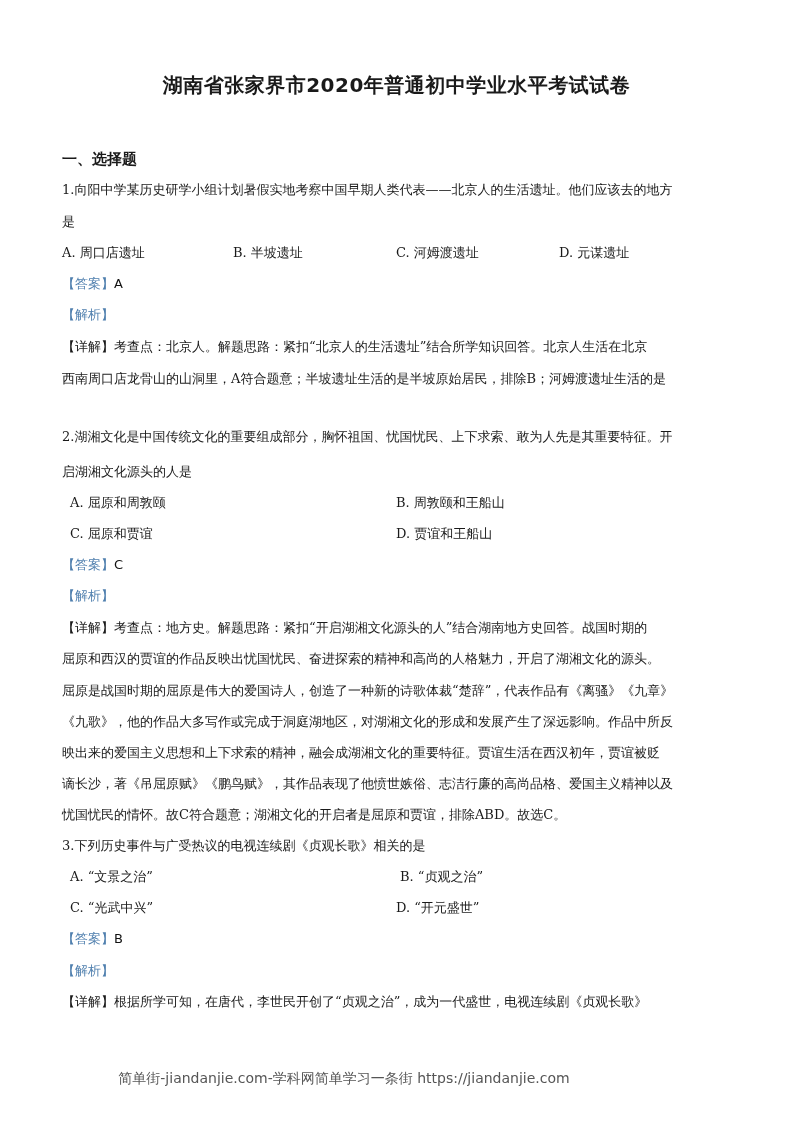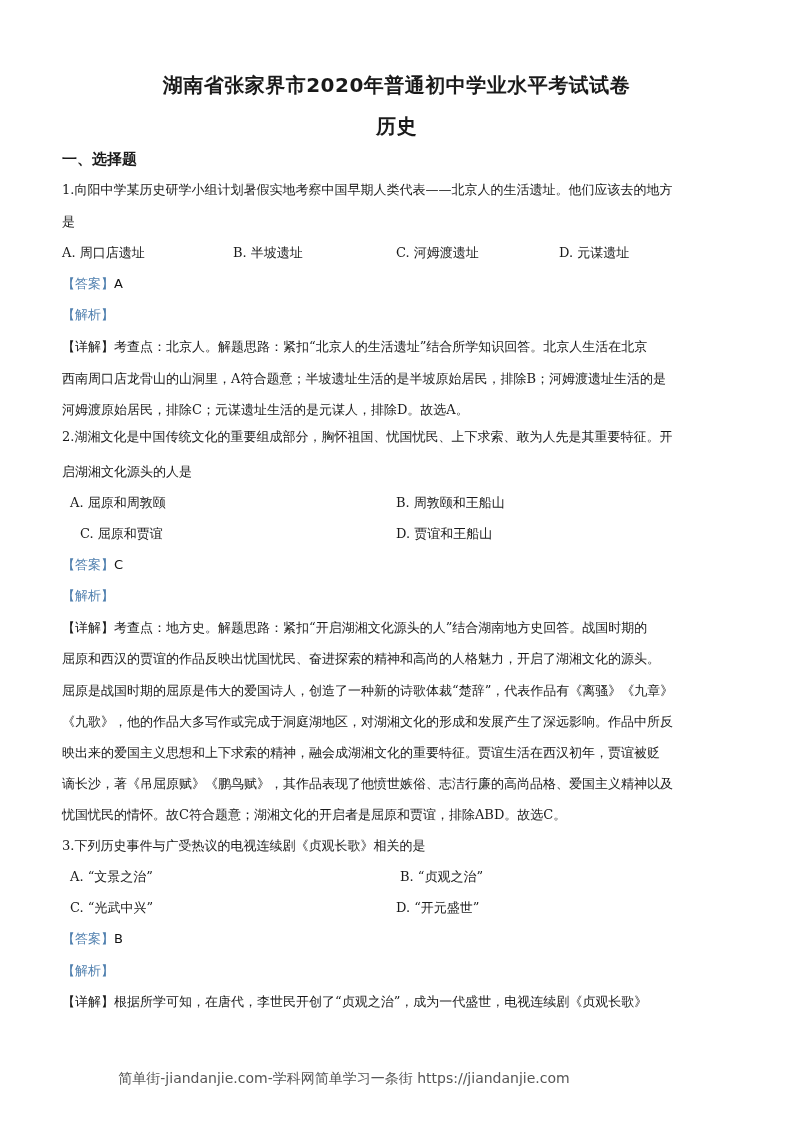--- a/index.html
+++ b/index.html
@@ -17,44 +17,42 @@
     .lbl { color: #4f7fae; }
     .ans { font-family: "DejaVu Sans", sans-serif; color: #111; }
     .footer { position: absolute; top: 1070px; left: 0; width: 688px; text-align: center;
               font-family: "DejaVu Sans", sans-serif; font-size: 14px; color: #555; }
   </style>
 </head>
 <body>
 
 <div class="page">
   <div class="title t1">湖南省张家界市2020年普通初中学业水平考试试卷</div>
-  <div class="title t2">历史</div>
   <div class="section">一、选择题</div>
 
   <div class="line" style="top:181px">1.向阳中学某历史研学小组计划暑假实地考察中国早期人类代表——北京人的生活遗址。他们应该去的地方</div>
   <div class="line" style="top:213px">是</div>
   <div class="opt" style="left:62px;top:244px">A.  周口店遗址</div>
   <div class="opt" style="left:233px;top:244px">B.  半坡遗址</div>
   <div class="opt" style="left:396px;top:244px">C.  河姆渡遗址</div>
   <div class="opt" style="left:559px;top:244px">D.  元谋遗址</div>
   <div class="line" style="top:275px">
     <span class="lbl">【答案】</span><span class="ans">A</span>
   </div>
   <div class="line lbl" style="top:306px">【解析】</div>
   <div class="line" style="top:338px">
     <span>【详解】</span><span>考查点：北京人。解题思路：紧扣“北京人的生活遗址”结合所学知识回答。北京人生活在北京</span>
   </div>
   <div class="line" style="top:370px">西南周口店龙骨山的山洞里，A符合题意；半坡遗址生活的是半坡原始居民，排除B；河姆渡遗址生活的是</div>
-  <div class="line" style="top:401px">河姆渡原始居民，排除C；元谋遗址生活的是元谋人，排除D。故选A。</div>
 
   <div class="line" style="top:428px">2.湖湘文化是中国传统文化的重要组成部分，胸怀祖国、忧国忧民、上下求索、敢为人先是其重要特征。开</div>
   <div class="line" style="top:463px">启湖湘文化源头的人是</div>
   <div class="opt" style="left:70px;top:494px">A.  屈原和周敦颐</div>
   <div class="opt" style="left:396px;top:494px">B.  周敦颐和王船山</div>
-  <div class="opt" style="left:80px;top:525px">C.  屈原和贾谊</div>
+  <div class="opt" style="left:70px;top:525px">C.  屈原和贾谊</div>
   <div class="opt" style="left:396px;top:525px">D.  贾谊和王船山</div>
   <div class="line" style="top:556px">
     <span class="lbl">【答案】</span><span class="ans">C</span>
   </div>
   <div class="line lbl" style="top:587px">【解析】</div>
   <div class="line" style="top:619px">
     <span>【详解】</span><span>考查点：地方史。解题思路：紧扣“开启湖湘文化源头的人”结合湖南地方史回答。战国时期的</span>
   </div>
   <div class="line" style="top:682px">屈原是战国时期的屈原是伟大的爱国诗人，创造了一种新的诗歌体裁“楚辞”，代表作品有《离骚》《九章》</div>
   <div class="line" style="top:650px">屈原和西汉的贾谊的作品反映出忧国忧民、奋进探索的精神和高尚的人格魅力，开启了湖湘文化的源头。</div>

